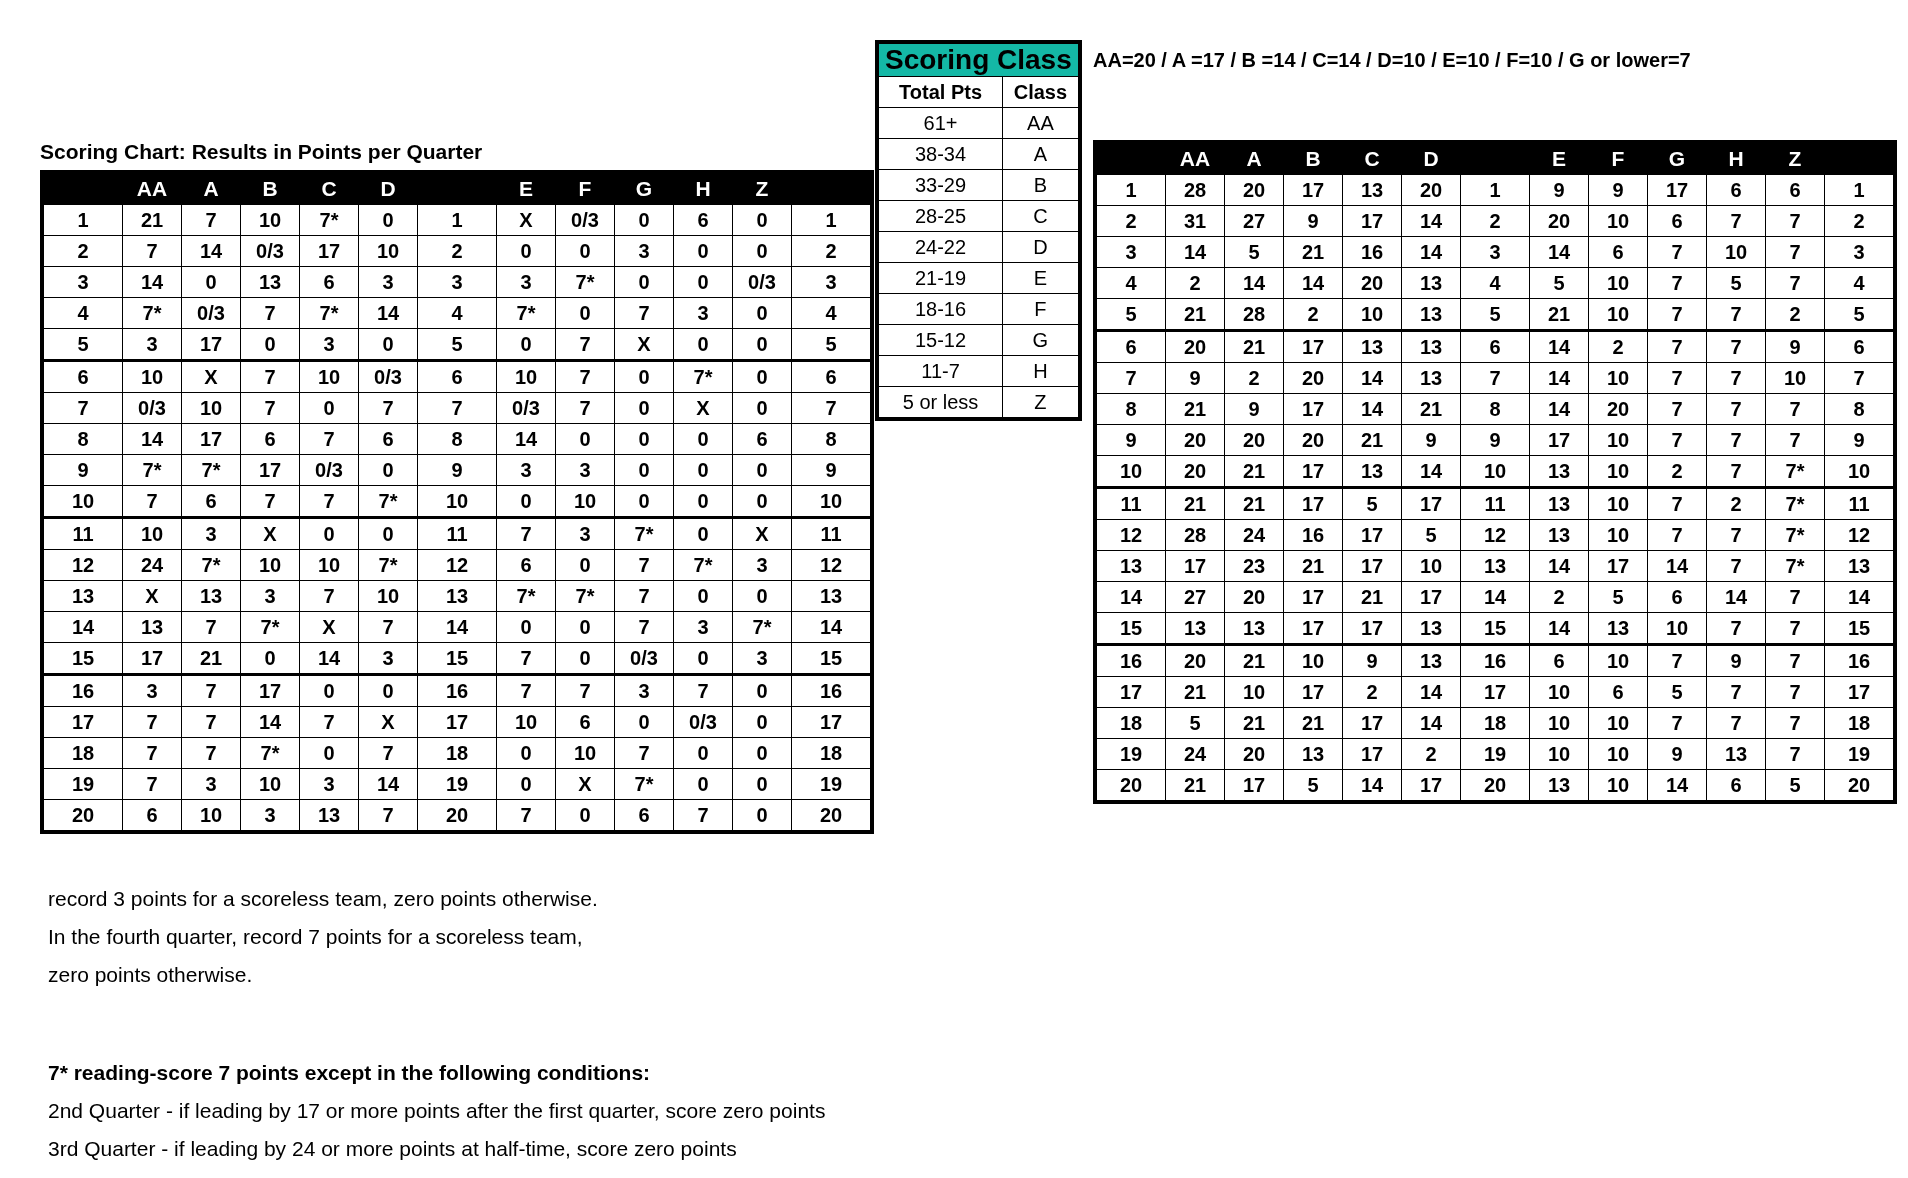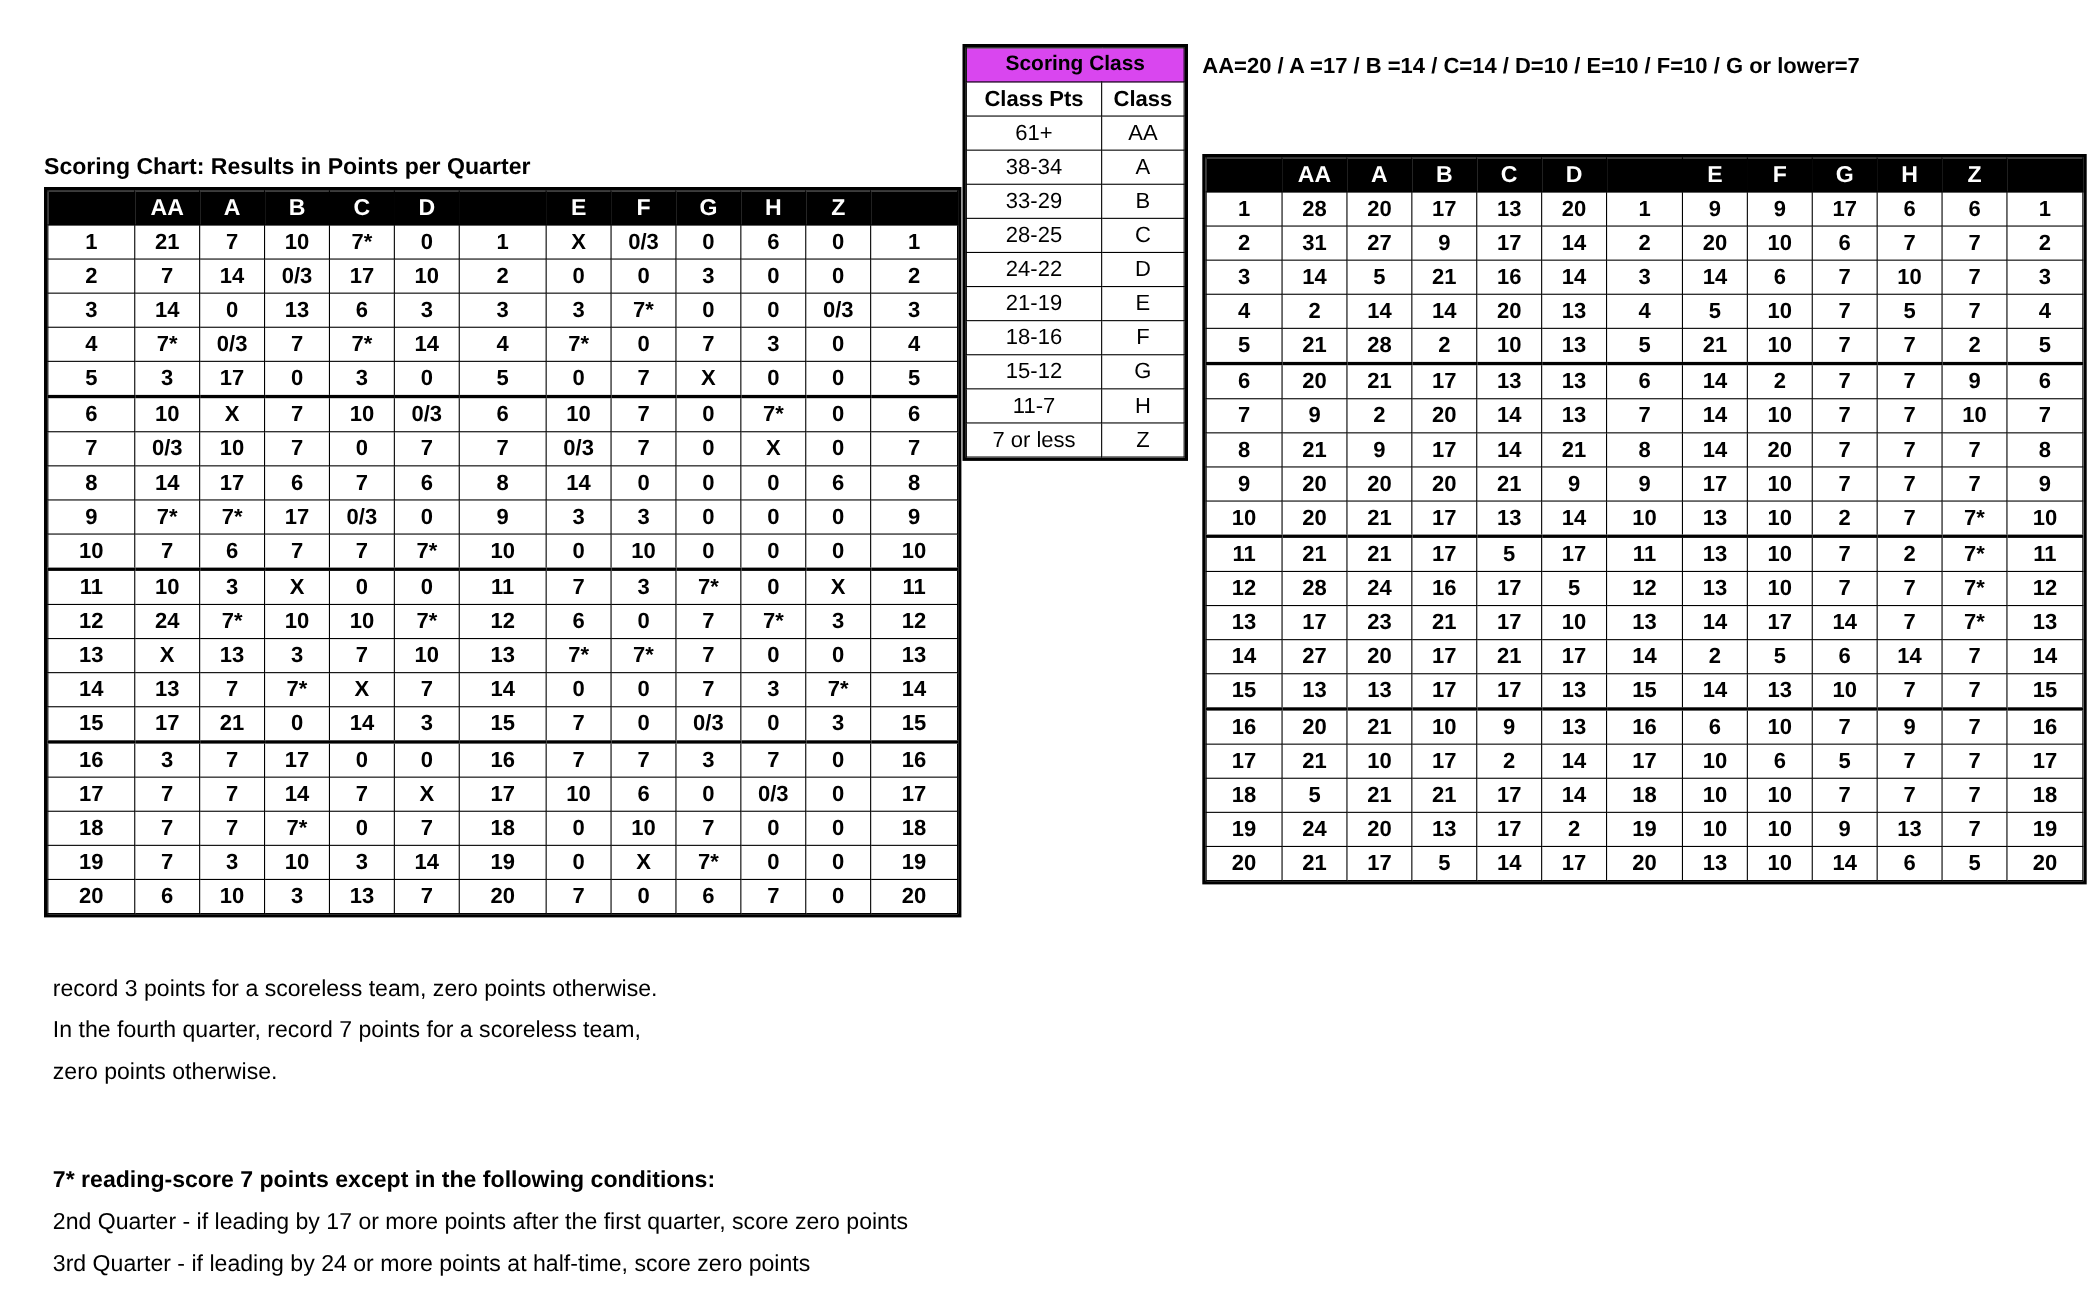--- a/index.html
+++ b/index.html
@@ -54,21 +54,21 @@
   table.sc td{
     border:1px solid #000;
     text-align:center;
     font-size:20px;
     height:30px;
     padding:0 6px;
     background:#fff;
     white-space:nowrap;
   }
   table.sc td.sc-title{
-    background:#d946ef;font-weight:bold;font-size:19px;
+    background:#14b8a6;font-weight:bold;font-size:28px;
   }
   table.sc td.sc-sub{font-weight:bold;}
   .sc-outer{border:3px solid #000;display:inline-block;}
 
   
   .note-line{font-size:20px;font-weight:bold;line-height:31px;white-space:nowrap;}
   .fn-line{font-size:21px;line-height:38px;white-space:nowrap;}
   .fn-line b{font-weight:bold;}
   .fn-bold{font-size:21px;font-weight:bold;line-height:38px;white-space:nowrap;}
   .fn-gap{height:30px;}
@@ -410,21 +410,21 @@
   </div>
 
   <div id="scoring-class-block">
     <div class="sc-outer">
       <table class="sc">
         <tbody id="sclass-body">
             <tr>
               <td colspan="2" class="sc-title">Scoring Class</td>
             </tr>
             <tr>
-              <td class="sc-sub" style="width: 110px;">Class Pts</td>
+              <td class="sc-sub" style="width: 110px;">Total Pts</td>
               <td class="sc-sub" style="width: 62px;">Class</td>
             </tr>
             <tr>
               <td>61+</td>
               <td>AA</td>
             </tr>
             <tr>
               <td>38-34</td>
               <td>A</td>
             </tr>
@@ -450,21 +450,21 @@
             </tr>
             <tr>
               <td>15-12</td>
               <td>G</td>
             </tr>
             <tr>
               <td>11-7</td>
               <td>H</td>
             </tr>
             <tr>
-              <td>7 or less</td>
+              <td>5 or less</td>
               <td>Z</td>
             </tr>
           </tbody>
       </table>
     </div>
   </div>
 
   <div id="xnotes-block">
     <div class="note-line">AA=20 / A =17 / B =14 / C=14 / D=10 / E=10 / F=10 / G or lower=7</div>
   </div>

